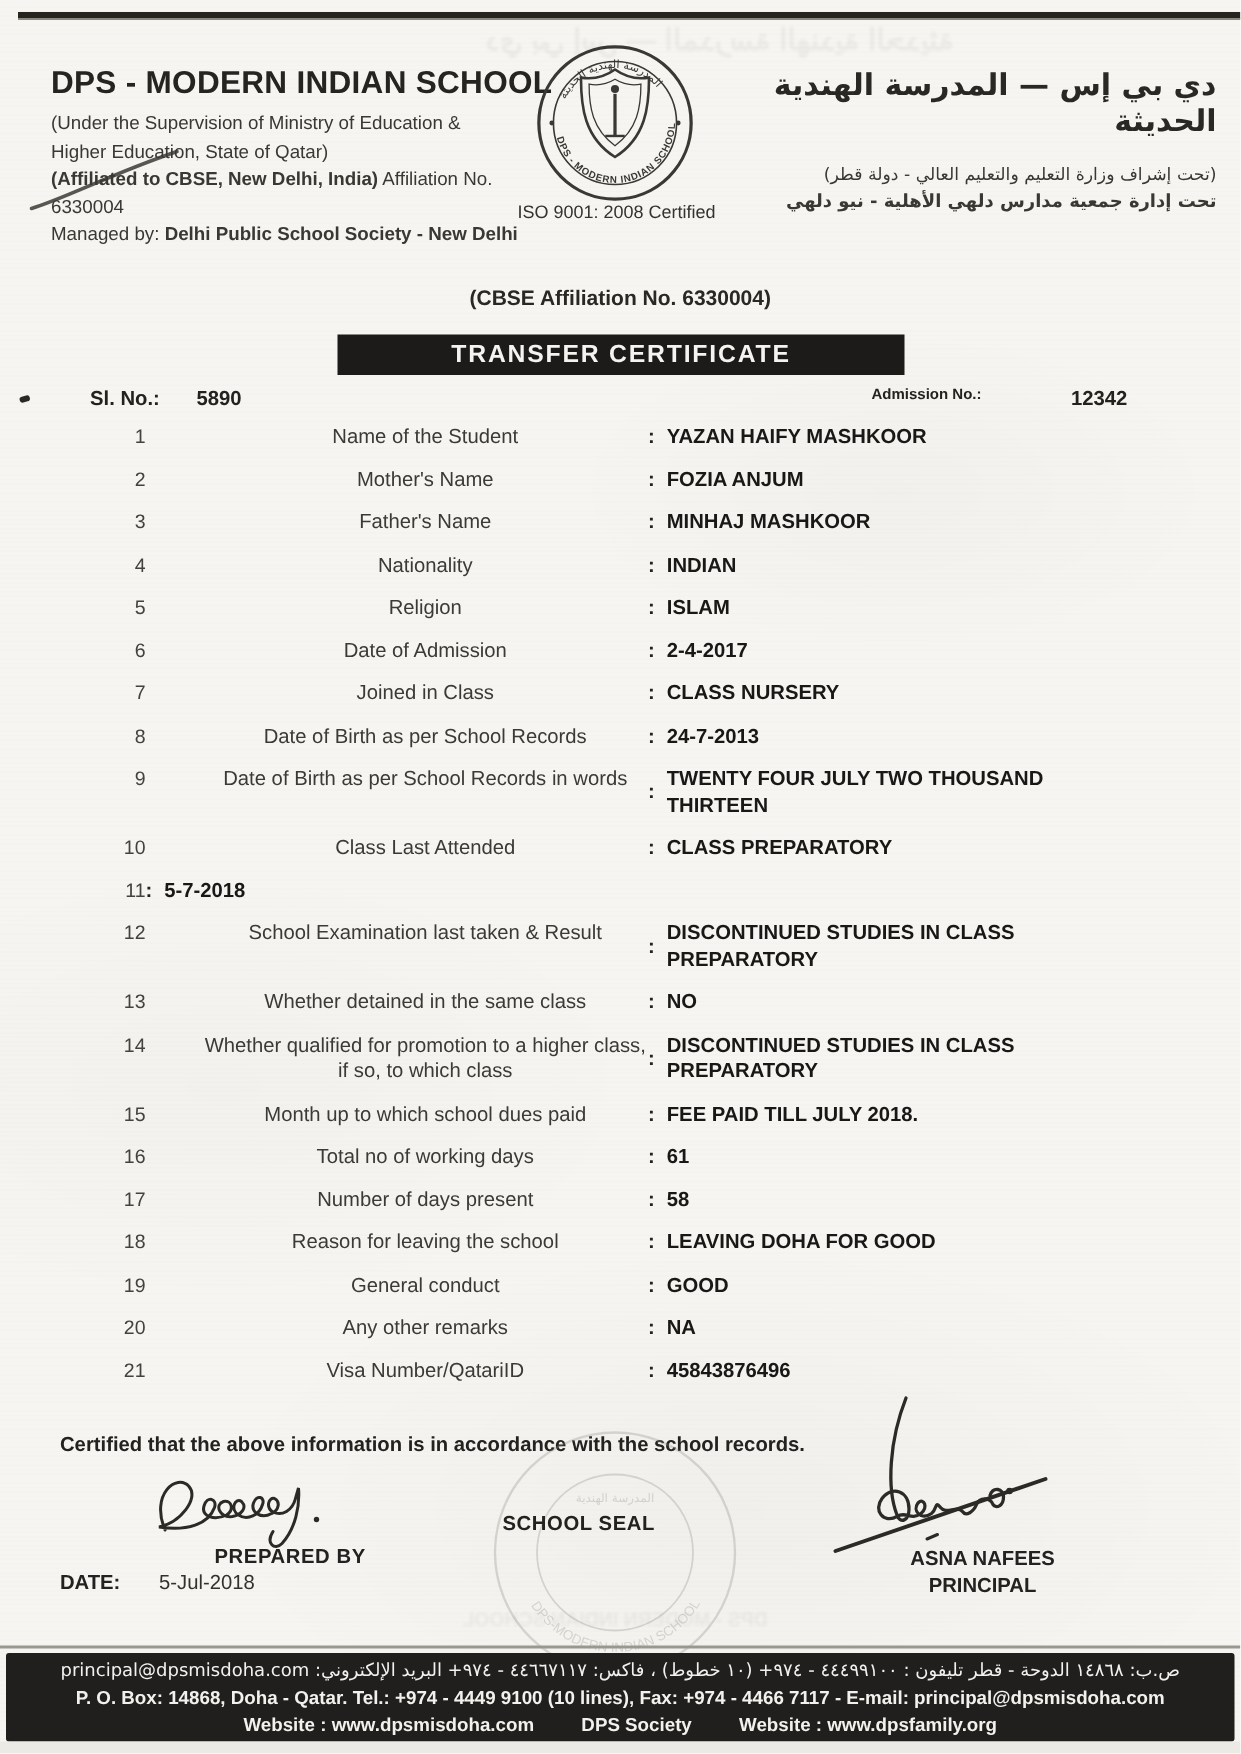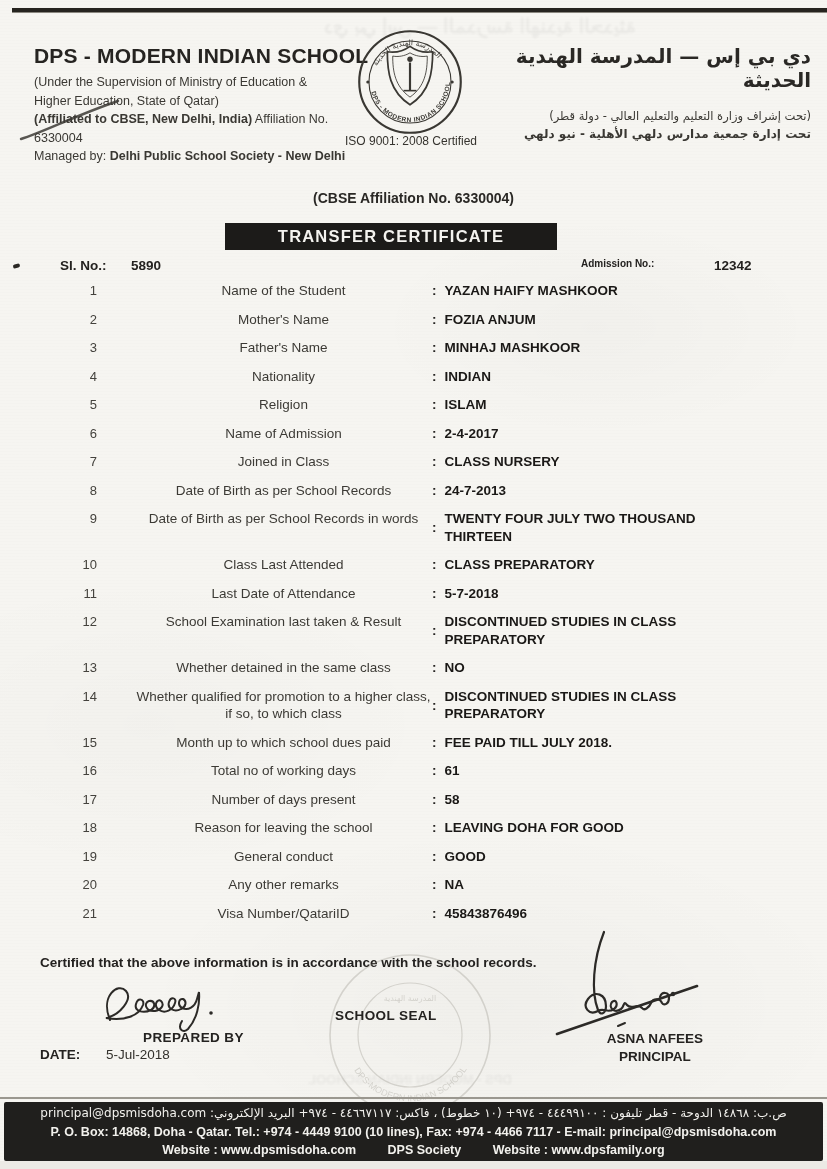--- a/index.html
+++ b/index.html
@@ -27,21 +27,21 @@
   .iso-line{left:316px;top:134px;width:190px;text-align:center;font-size:12px;color:#35332e;}
   
   .hdr-ar{right:16px;top:44px;width:350px;text-align:right;color:#2e2c29;}
   .ar-title{font-size:20px;font-weight:bold;font-family:"DejaVu Sans",sans-serif;color:#2a2825;}
   .ar-sub{font-size:11.5px;line-height:17.5px;margin-top:16px;font-family:"DejaVu Sans",sans-serif;color:#3a3833;}
   .ar-sub .line3{font-weight:bold;font-size:12px;}
   
   .pen-strike{left:16px;top:96px;width:110px;height:48px;}
   
   .cbse-line{left:0;top:190px;width:827px;text-align:center;font-size:14px;font-weight:bold;color:#2a2825;}
-  .title-bar{left:225px;top:223px;width:332px;height:27px;background:#1c1b19;color:#f4f3ef;
+  .title-bar{left:225px;top:223px;width:378px;height:27px;background:#1c1b19;color:#f4f3ef;
     font-size:16.5px;font-weight:bold;letter-spacing:1.2px;text-align:center;line-height:27px;}
   
   .slno-label{left:60px;top:258px;font-size:13.5px;font-weight:bold;color:#242220;}
   .slno-value{left:131px;top:258px;font-size:13.5px;font-weight:bold;color:#242220;}
   .adm-label{left:581px;top:258px;font-size:10px;font-weight:bold;color:#242220;}
   .adm-value{left:714px;top:258px;font-size:13.5px;font-weight:bold;color:#242220;}
   .speck{left:13px;top:264px;width:7px;height:4px;background:#2a2824;border-radius:2px;transform:rotate(-15deg);}
   
   .rows{left:70px;top:282px;width:720px;}
   .row{display:flex;align-items:flex-start;margin-bottom:11px;}
@@ -172,21 +172,21 @@
       <div class="row">
       <div class="row-no">5</div>
       <div class="row-label">Religion</div>
       <div class="row-val-wrap">
         <span class="row-colon">:</span>
         <span class="row-value">ISLAM</span>
       </div>
     </div>
       <div class="row">
       <div class="row-no">6</div>
-      <div class="row-label">Name of Admission</div>
+      <div class="row-label">Date of Admission</div>
       <div class="row-val-wrap">
         <span class="row-colon">:</span>
         <span class="row-value">2-4-2017</span>
       </div>
     </div>
       <div class="row">
       <div class="row-no">7</div>
       <div class="row-label">Joined in Class</div>
       <div class="row-val-wrap">
         <span class="row-colon">:</span>
@@ -212,21 +212,20 @@
       <div class="row">
       <div class="row-no">10</div>
       <div class="row-label">Class Last Attended</div>
       <div class="row-val-wrap">
         <span class="row-colon">:</span>
         <span class="row-value">CLASS PREPARATORY</span>
       </div>
     </div>
       <div class="row">
       <div class="row-no">11</div>
-      <div class="row-label">Last Date of Attendance</div>
       <div class="row-val-wrap">
         <span class="row-colon">:</span>
         <span class="row-value">5-7-2018</span>
       </div>
     </div>
       <div class="row">
       <div class="row-no">12</div>
       <div class="row-label">School Examination last taken &amp; Result</div>
       <div class="row-val-wrap">
         <span class="row-colon">:</span>

